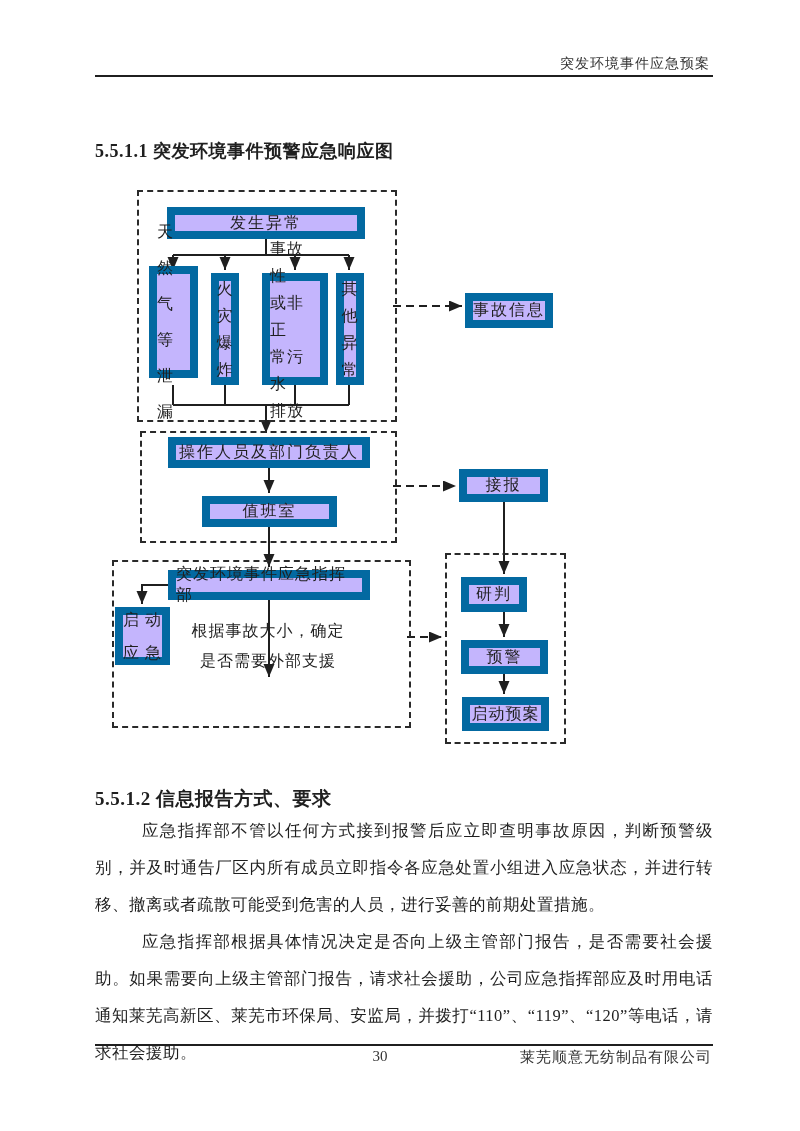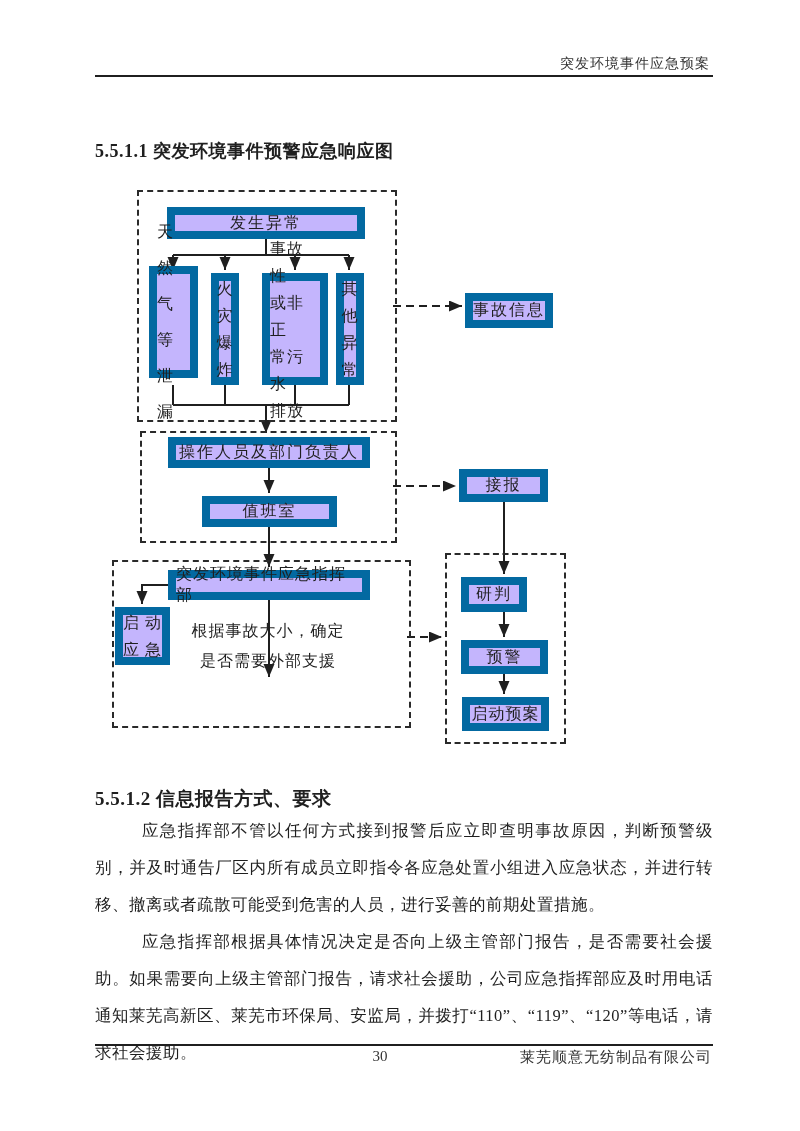--- a/index.html
+++ b/index.html
@@ -134,21 +134,21 @@
 常</div>
 
   <div class="node" style="left:465px;top:293px;width:88px;height:35px;">事故信息</div>
 
   <div class="node" style="left:168px;top:437px;width:202px;height:31px;">操作人员及部门负责人</div>
   <div class="node" style="left:202px;top:496px;width:135px;height:31px;">值班室</div>
 
   <div class="node" style="left:459px;top:469px;width:89px;height:33px;">接报</div>
 
   <div class="node" style="left:168px;top:570px;width:202px;height:30px;font-size:16px;letter-spacing:1px;">突发环境事件应急指挥部</div>
-  <div class="node" style="left:115px;top:607px;width:55px;height:58px;line-height:27px;letter-spacing:1px;">启 动
+  <div class="node" style="left:115px;top:607px;width:55px;height:58px;line-height:33px;letter-spacing:1px;">启 动
 应 急</div>
   <div class="note">根据事故大小，确定
 是否需要外部支援</div>
 
   <div class="node" style="left:461px;top:577px;width:66px;height:35px;">研判</div>
   <div class="node" style="left:461px;top:640px;width:87px;height:34px;">预警</div>
   <div class="node" style="left:462px;top:697px;width:87px;height:34px;letter-spacing:1px;">启动预案</div>
 
   <div class="h3">5.5.1.2 信息报告方式、要求</div>
   <div class="bodytext">

